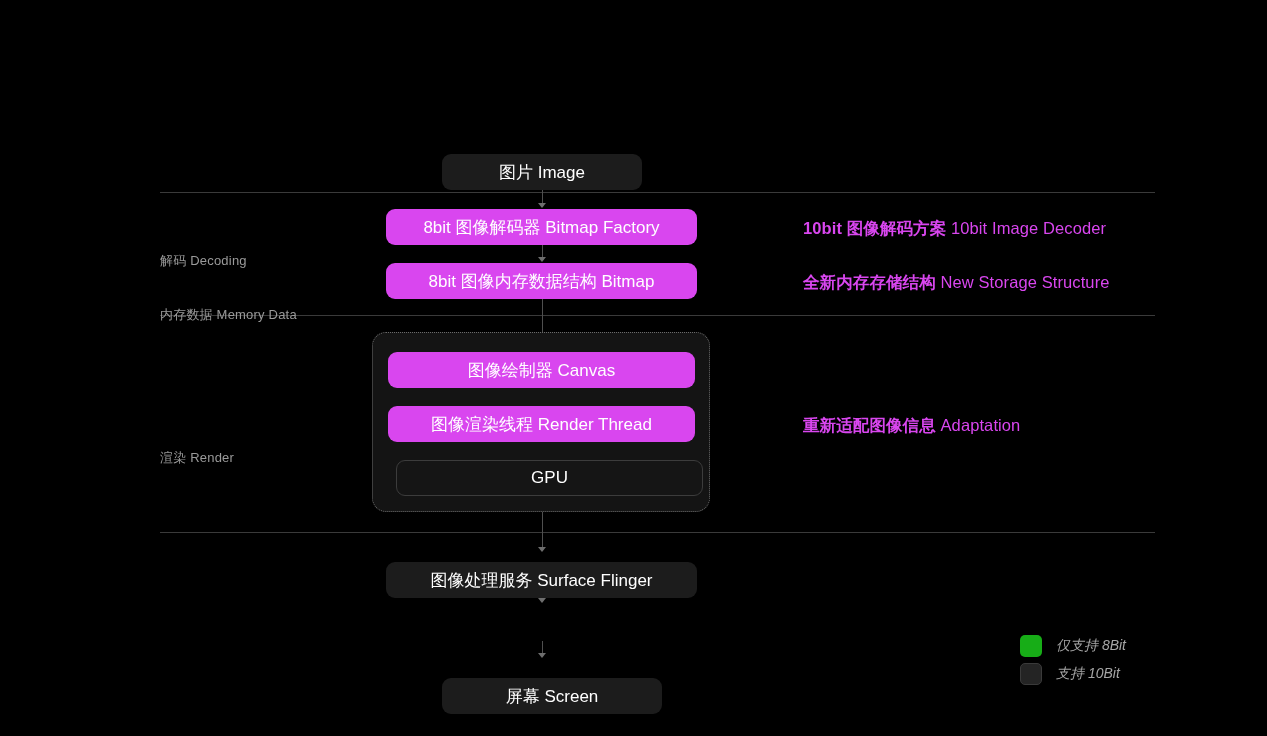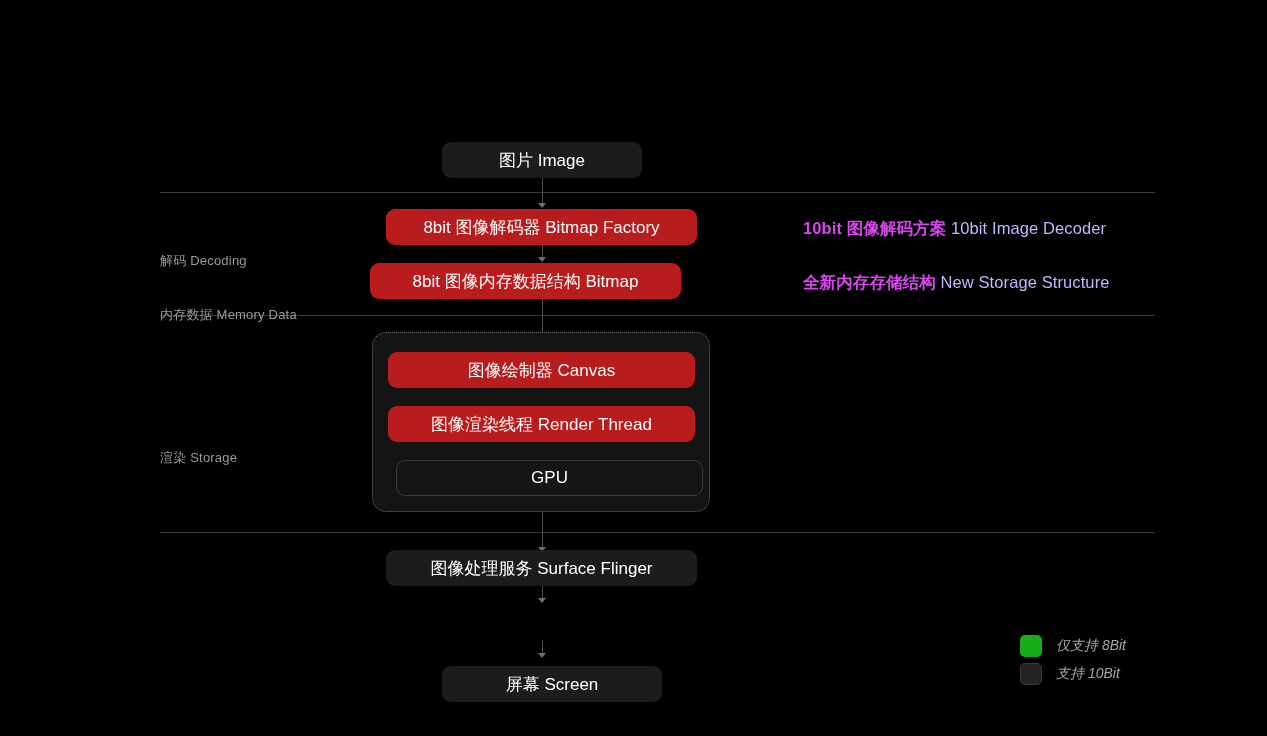--- a/index.html
+++ b/index.html
@@ -47,41 +47,42 @@
     left: 803px;
     font-size: 16.5px;
     white-space: nowrap;
     letter-spacing: .1px;
   }
   .annotation .zh {
     color: #d946ef;
     font-weight: 700;
   }
   .annotation .en {
-    color: #c4b5fd;
+    color: #d946ef;
     font-weight: 400;
   }
 
   
   .node {
     position: absolute;
     display: flex;
     align-items: center;
     justify-content: center;
     border-radius: 9px;
     font-size: 17px;
     white-space: nowrap;
     box-sizing: border-box;
   }
   .node.dark {
     background: #1c1c1c;
     color: #ffffff;
+    margin-top: 12px;
   }
   .node.green {
-    background: #b91c1c;
+    background: #d946ef;
     color: #ffffff;
     text-align: center;
   }
   .node.outline {
     background: #151515;
     border: 1px solid #3c3c3c;
     color: #ffffff;
   }
 
   
@@ -139,30 +140,34 @@
 <body>
 
 <div class="canvas">
 
   <div class="divider" style="top:192px"></div>
   <div class="divider" style="top:315px"></div>
   <div class="divider" style="top:532px"></div>
 
   <div class="stage-label" style="top:220px">解码 Decoding</div>
   <div class="stage-label" style="top:274px">内存数据 Memory Data</div>
-  <div class="stage-label" style="top:417px">渲染 Storage</div>
+  <div class="stage-label" style="top:417px">渲染 Render</div>
 
   <div class="annotation" style="top:218px">
     <span class="zh">10bit 图像解码方案</span>
     <span class="en"> 10bit Image Decoder</span>
   </div>
   <div class="annotation" style="top:272px">
     <span class="zh">全新内存存储结构</span>
     <span class="en"> New Storage Structure</span>
   </div>
+  <div class="annotation" style="top:415px">
+    <span class="zh">重新适配图像信息</span>
+    <span class="en"> Adaptation</span>
+  </div>
 
   <div class="connector" style="left:542px; top:178px; height:26px"></div>
   <div class="arrowhead" style="left:538px; top:203px"></div>
 
   <div class="connector" style="left:542px; top:245px; height:13px"></div>
   <div class="arrowhead" style="left:538px; top:257px"></div>
 
   <div class="connector" style="left:542px; top:299px; height:47px"></div>
   <div class="arrowhead" style="left:538px; top:345px"></div>
 
@@ -180,21 +185,21 @@
 
   <div class="connector" style="left:542px; top:641px; height:13px"></div>
   <div class="arrowhead" style="left:538px; top:653px"></div>
 
   <div class="render-group" style="left:372px; top:332px; width:338px; height:180px"></div>
 
   <div class="node dark" style="left:442px; top:142px; width:200px; height:36px">图片 Image</div>
 
   <div class="node green" style="left:386px; top:209px; width:311px; height:36px">8bit 图像解码器 Bitmap Factory</div>
 
-  <div class="node green" style="left:370px; top:263px; width:311px; height:36px">8bit 图像内存数据结构 Bitmap</div>
+  <div class="node green" style="left:386px; top:263px; width:311px; height:36px">8bit 图像内存数据结构 Bitmap</div>
 
   <div class="node green" style="left:388px; top:352px; width:307px; height:36px">图像绘制器 Canvas</div>
 
   <div class="node green" style="left:388px; top:406px; width:307px; height:36px">图像渲染线程 Render Thread</div>
 
   <div class="node outline" style="left:396px; top:460px; width:307px; height:36px">GPU</div>
 
   <div class="node dark" style="left:386px; top:550px; width:311px; height:36px">图像处理服务 Surface Flinger</div>
 
 

